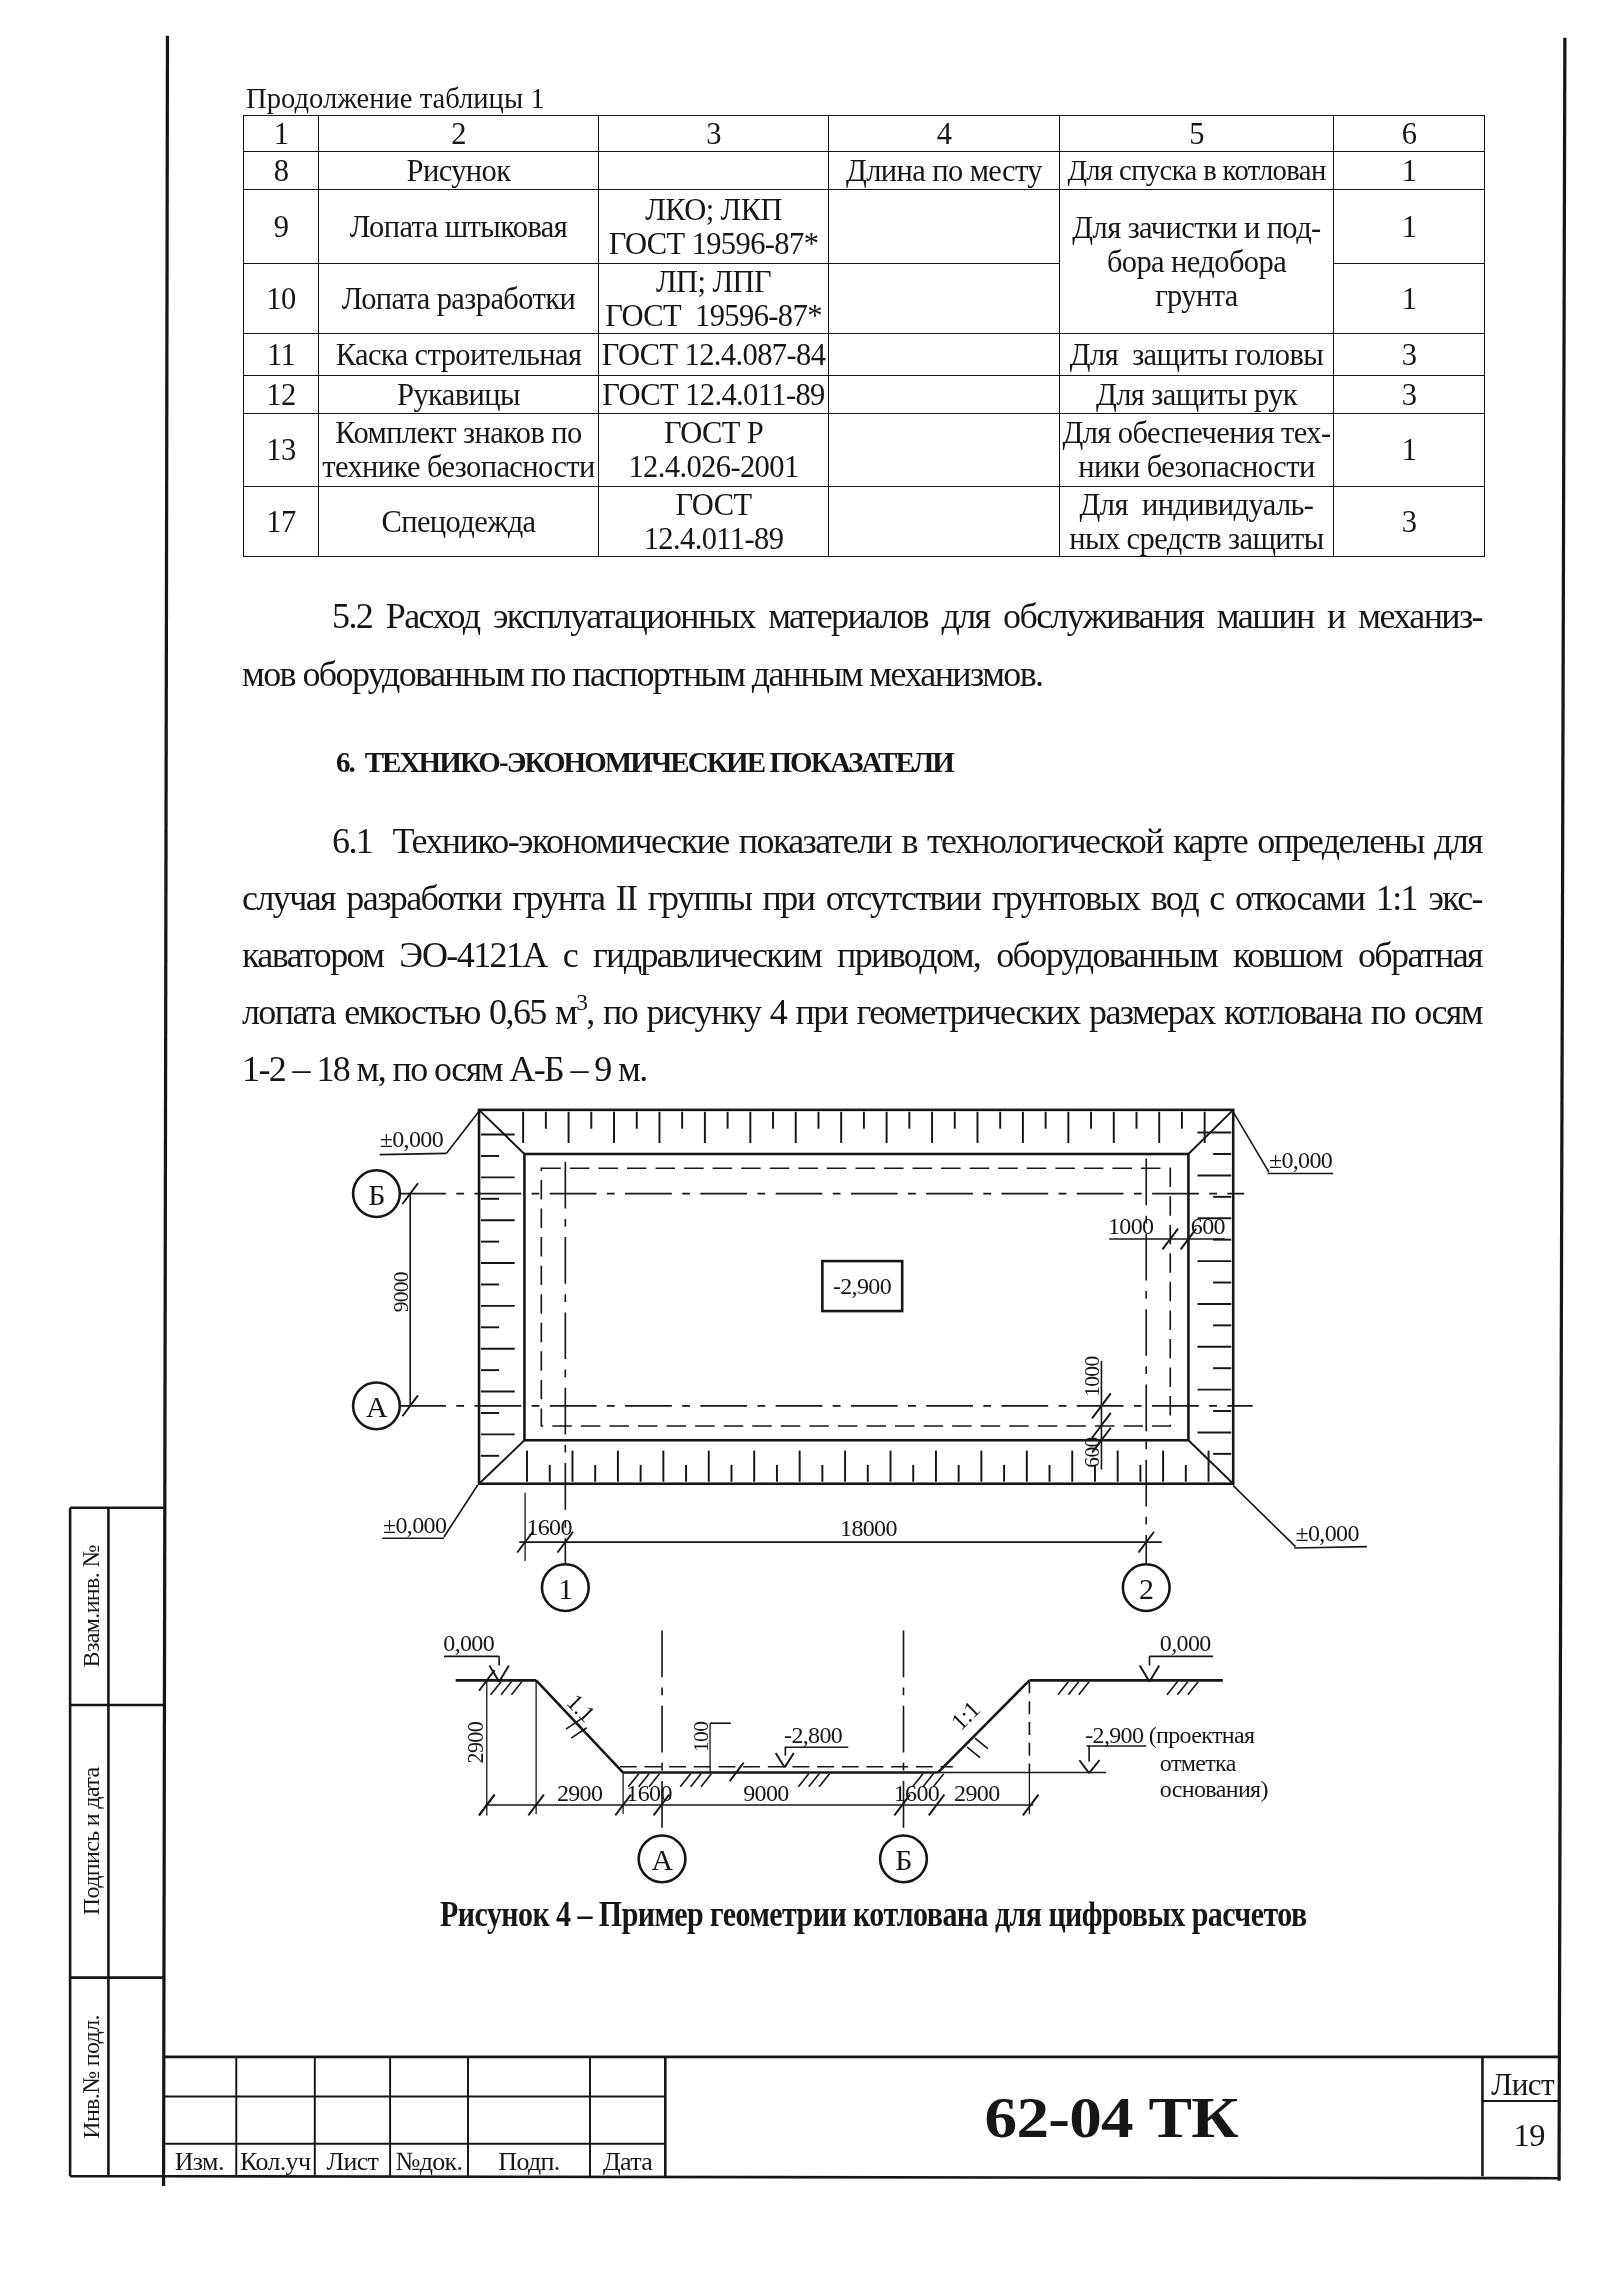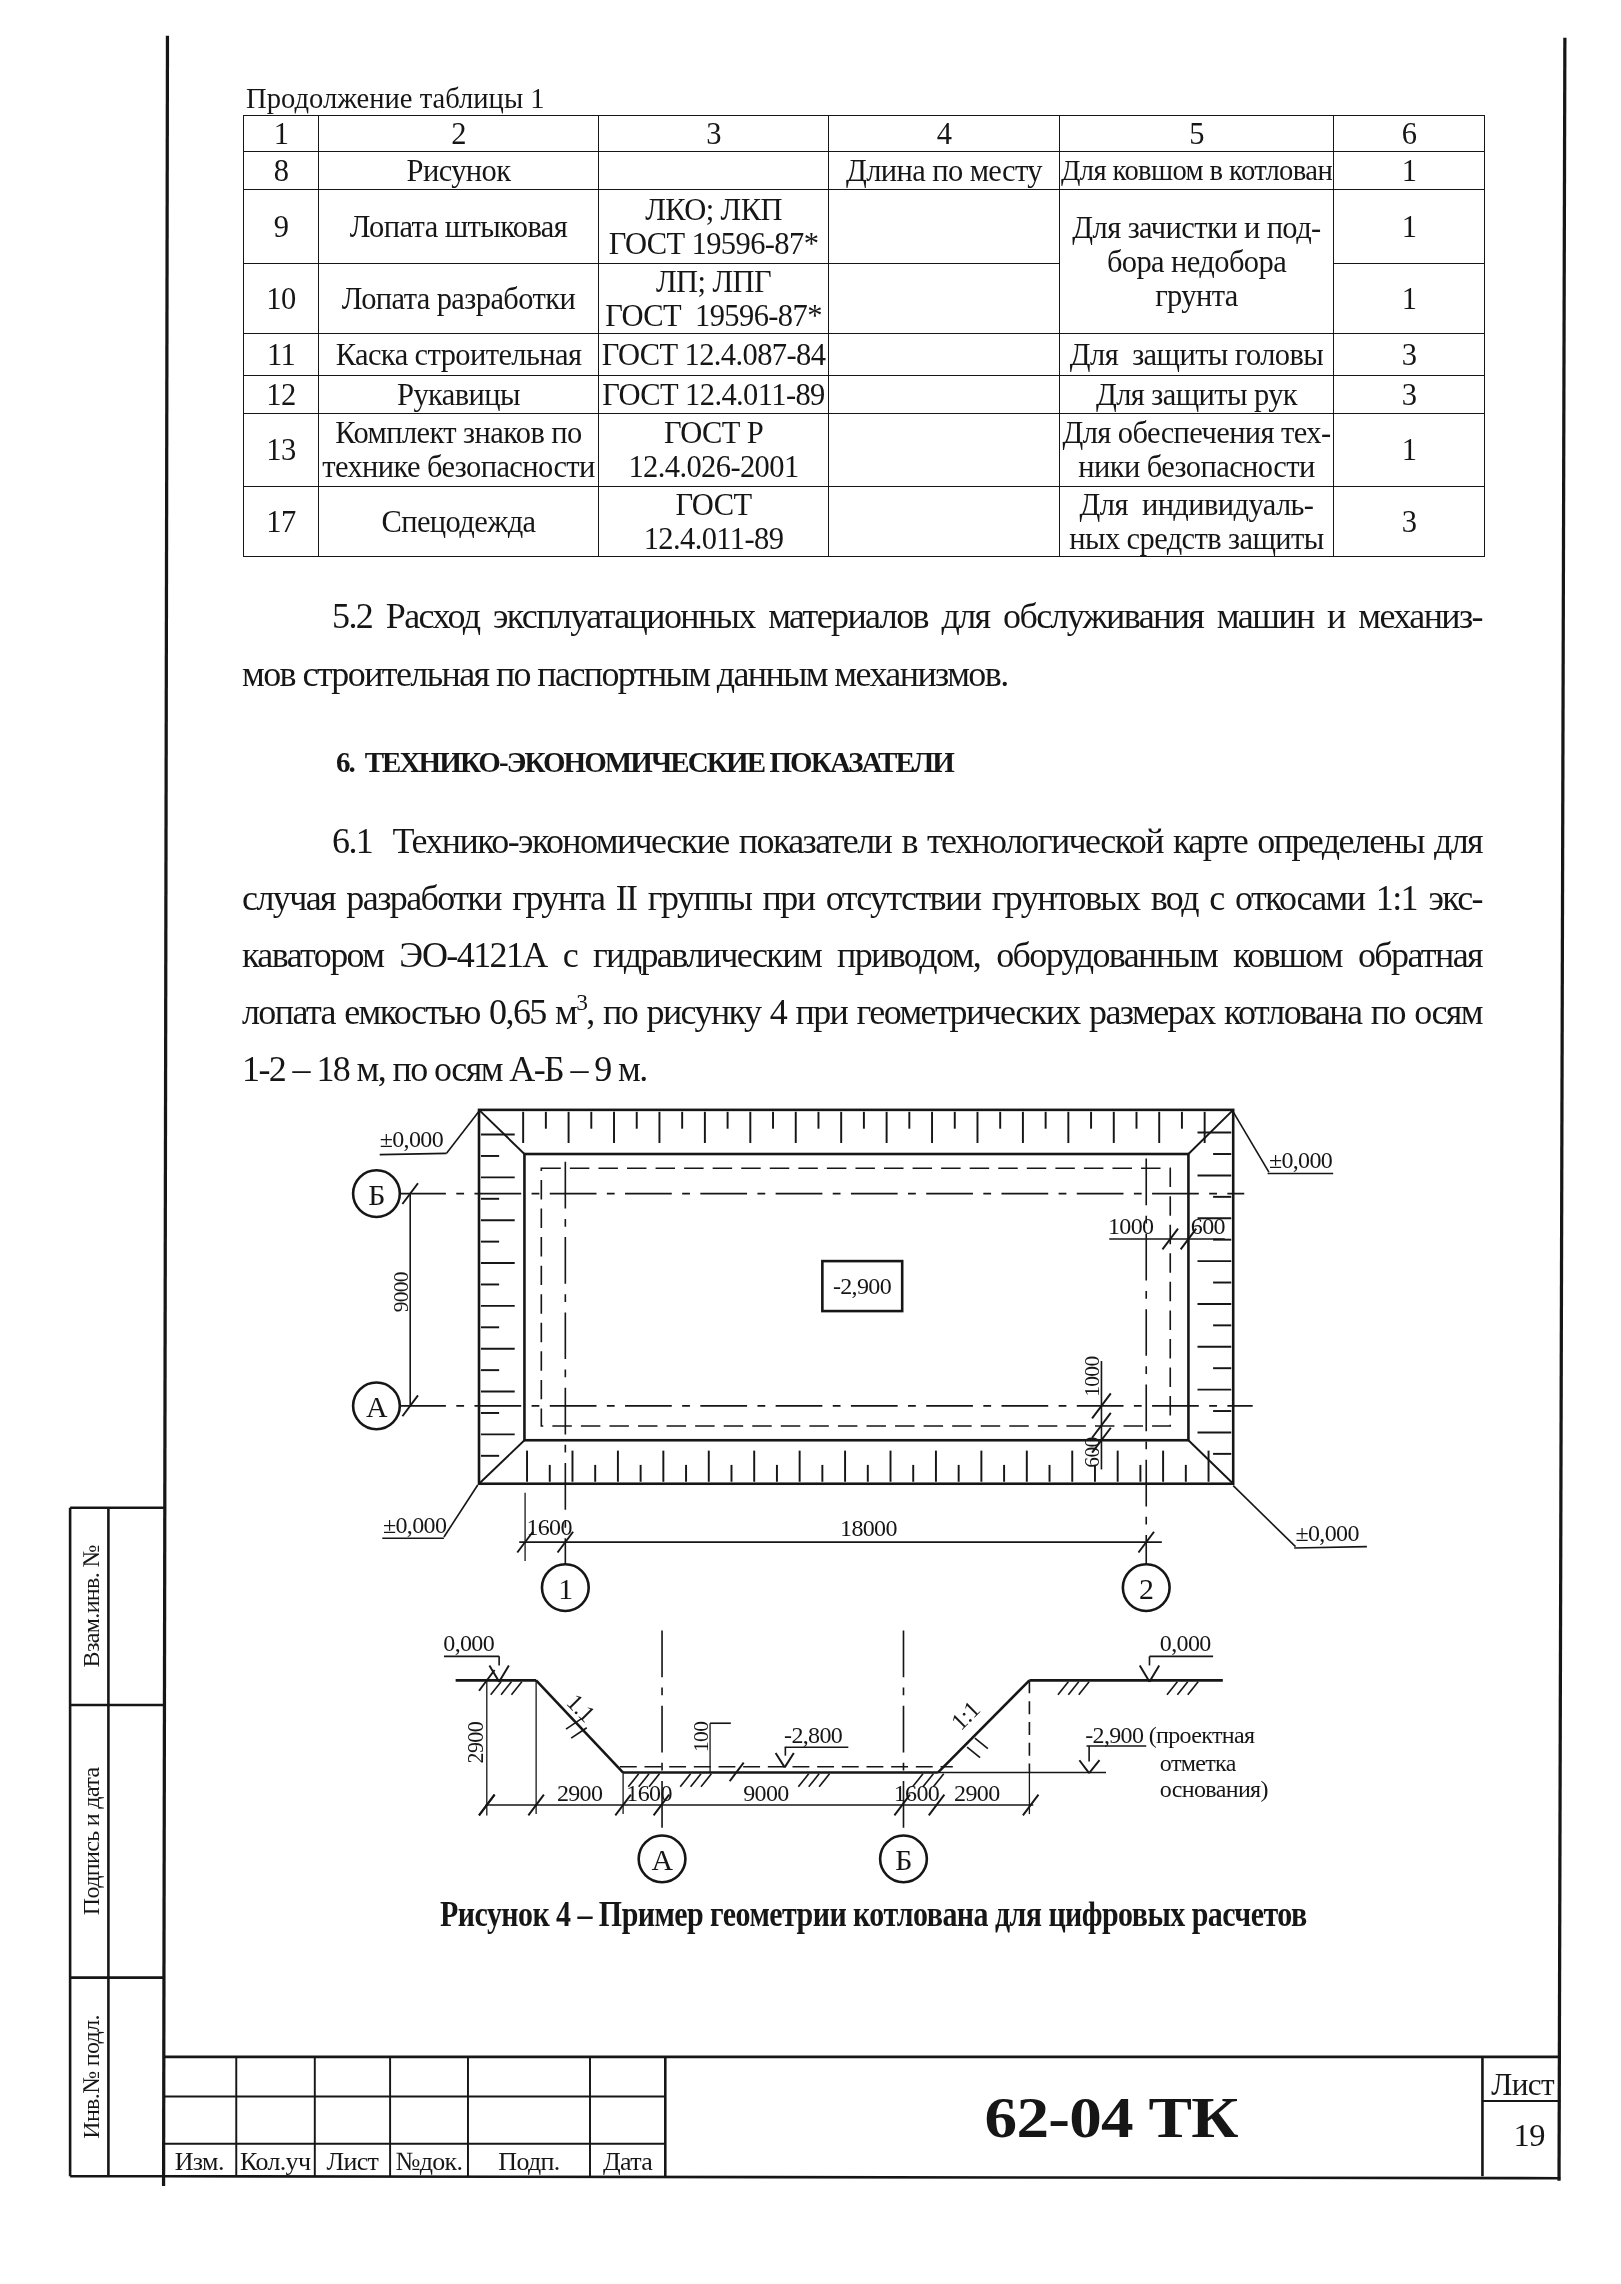--- a/index.html
+++ b/index.html
@@ -27,21 +27,21 @@
         <td>3</td>
         <td>4</td>
         <td>5</td>
         <td>6</td>
       </tr>
 <tr style="height:38px">
         <td>8</td>
         <td>Рисунок</td>
         <td></td>
         <td>Длина по месту</td>
-        <td style="font-size:28.6px;letter-spacing:-0.6px">Для ковшом в котлован</td>
+        <td style="font-size:28.6px;letter-spacing:-0.6px">Для спуска в котлован</td>
         <td>1</td>
       </tr>
 <tr style="height:74px">
         <td>9</td>
         <td>Лопата штыковая</td>
         <td>ЛКО; ЛКП<br>ГОСТ 19596-87*</td>
         <td></td>
         <td rowspan="2">Для зачистки и под-<br>бора недобора<br>грунта</td>
         <td>1</td>
       </tr>
@@ -81,21 +81,21 @@
         <td>Спецодежда</td>
         <td>ГОСТ<br>12.4.011-89</td>
         <td></td>
         <td>Для&nbsp; индивидуаль-<br>ных средств защиты</td>
         <td>3</td>
       </tr>
 </tbody>
   </table>
 <div class="abs body" style="left:242px;top:587px;width:1240px">
 <div class="jl" style="text-indent:90px">5.2 Расход эксплуатационных материалов для обслуживания машин и механиз-</div>
-<div>мов строительная по паспортным данным механизмов.</div>
+<div>мов оборудованным по паспортным данным механизмов.</div>
 </div>
 <div class="abs" style="left:336px;top:746px;font-size:29px;font-weight:bold;letter-spacing:-1.9px">6.&nbsp; ТЕХНИКО-ЭКОНОМИЧЕСКИЕ ПОКАЗАТЕЛИ</div>
 <div class="abs body" style="left:242px;top:813px;width:1240px;line-height:57px">
 <div class="jl" style="text-indent:90px">6.1&nbsp; Технико-экономические показатели в технологической карте определены для</div>
 <div class="jl">случая разработки грунта II группы при отсутствии грунтовых вод с откосами 1:1 экс-</div>
 <div class="jl">каватором ЭО-4121А с гидравлическим приводом, оборудованным ковшом обратная</div>
 <div class="jl">лопата емкостью 0,65 м<sup style="font-size:23.4px;line-height:0;vertical-align:baseline;position:relative;top:-14.3px">3</sup>, по рисунку 4 при геометрических размерах котлована по осям</div>
 <div>1-2 – 18 м, по осям А-Б – 9 м.</div>
 </div>
 <svg width="1622" height="2284" viewBox="0 0 2499 3519" style="position:absolute;left:0;top:0" font-family="'Liberation Serif',serif" letter-spacing="-1">

